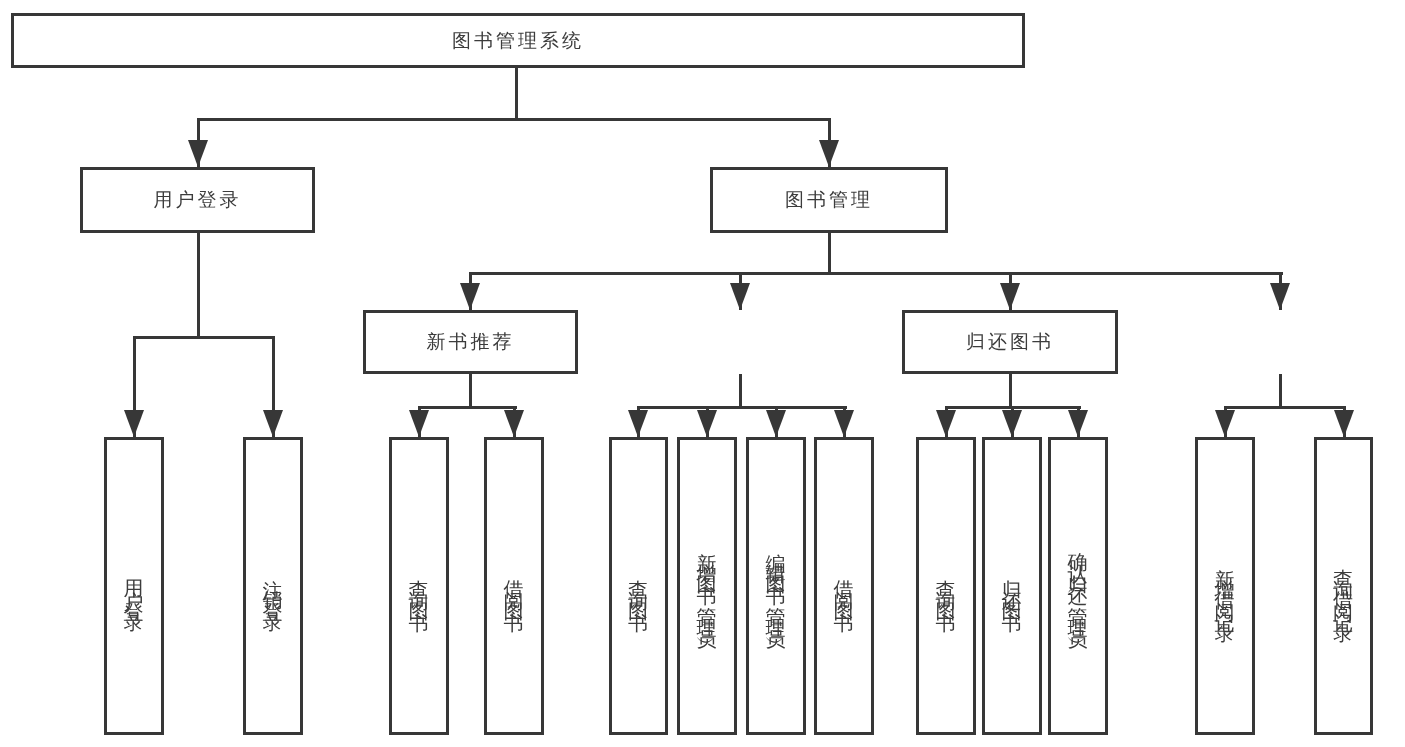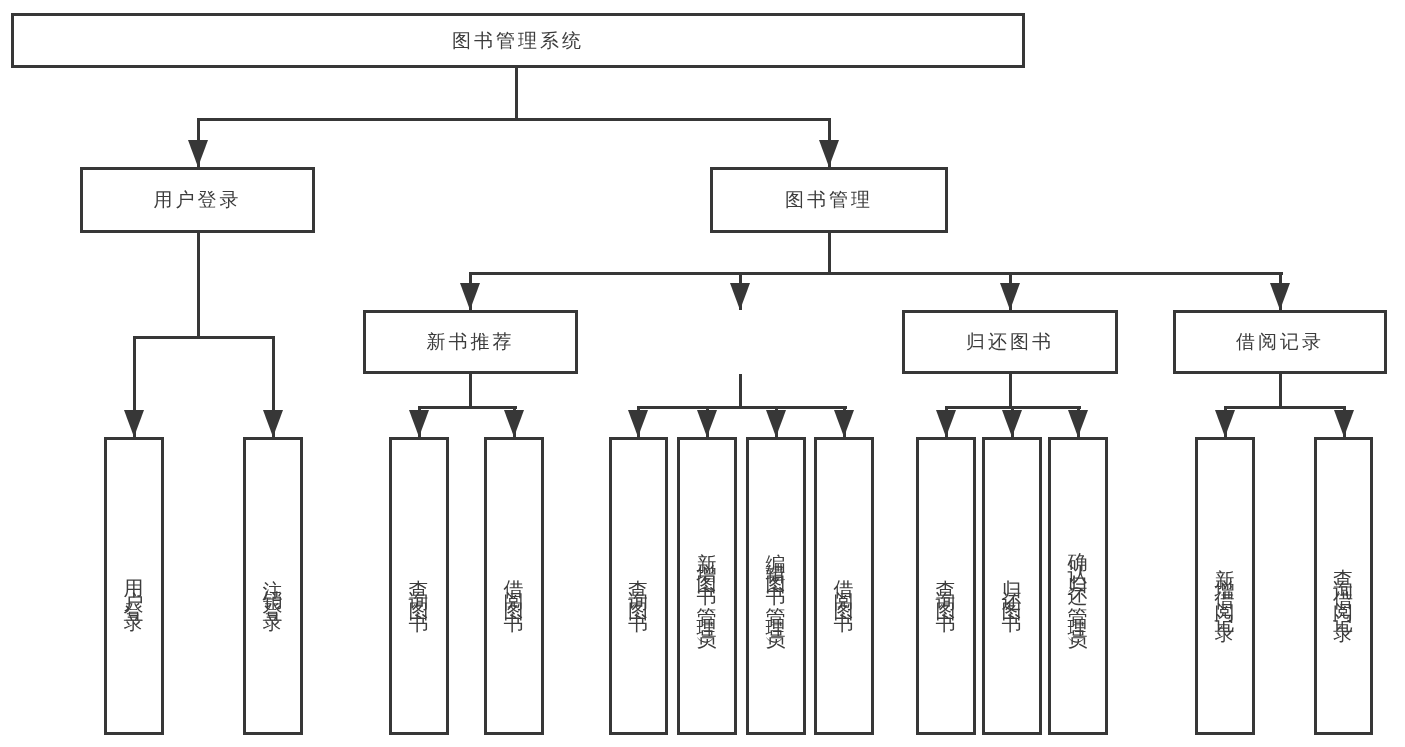--- a/index.html
+++ b/index.html
@@ -72,23 +72,20 @@
   <div class="ar" style="left:460px;top:283px"></div>
   <div class="ar" style="left:730px;top:283px"></div>
   <div class="ar" style="left:1000px;top:283px"></div>
   <div class="ar" style="left:1270px;top:283px"></div>
 
   <div class="box h" style="left:363px;top:310px;width:215px;height:64px">
     <span>新书推荐</span>
   </div>
   <div class="box h" style="left:902px;top:310px;width:216px;height:64px">
     <span>归还图书</span>
-  </div>
-  <div class="box h" style="left:1173px;top:310px;width:214px;height:64px">
-    <span>借阅记录</span>
   </div>
 
   <div class="vl" style="left:469px;top:374px;height:32px"></div>
   <div class="hl" style="left:418px;top:406px;width:99px"></div>
   <div class="vl" style="left:418px;top:406px;height:31px"></div>
   <div class="vl" style="left:513px;top:406px;height:31px"></div>
   <div class="ar" style="left:409px;top:410px"></div>
   <div class="ar" style="left:504px;top:410px"></div>
 
   <div class="vl" style="left:739px;top:374px;height:32px"></div>

